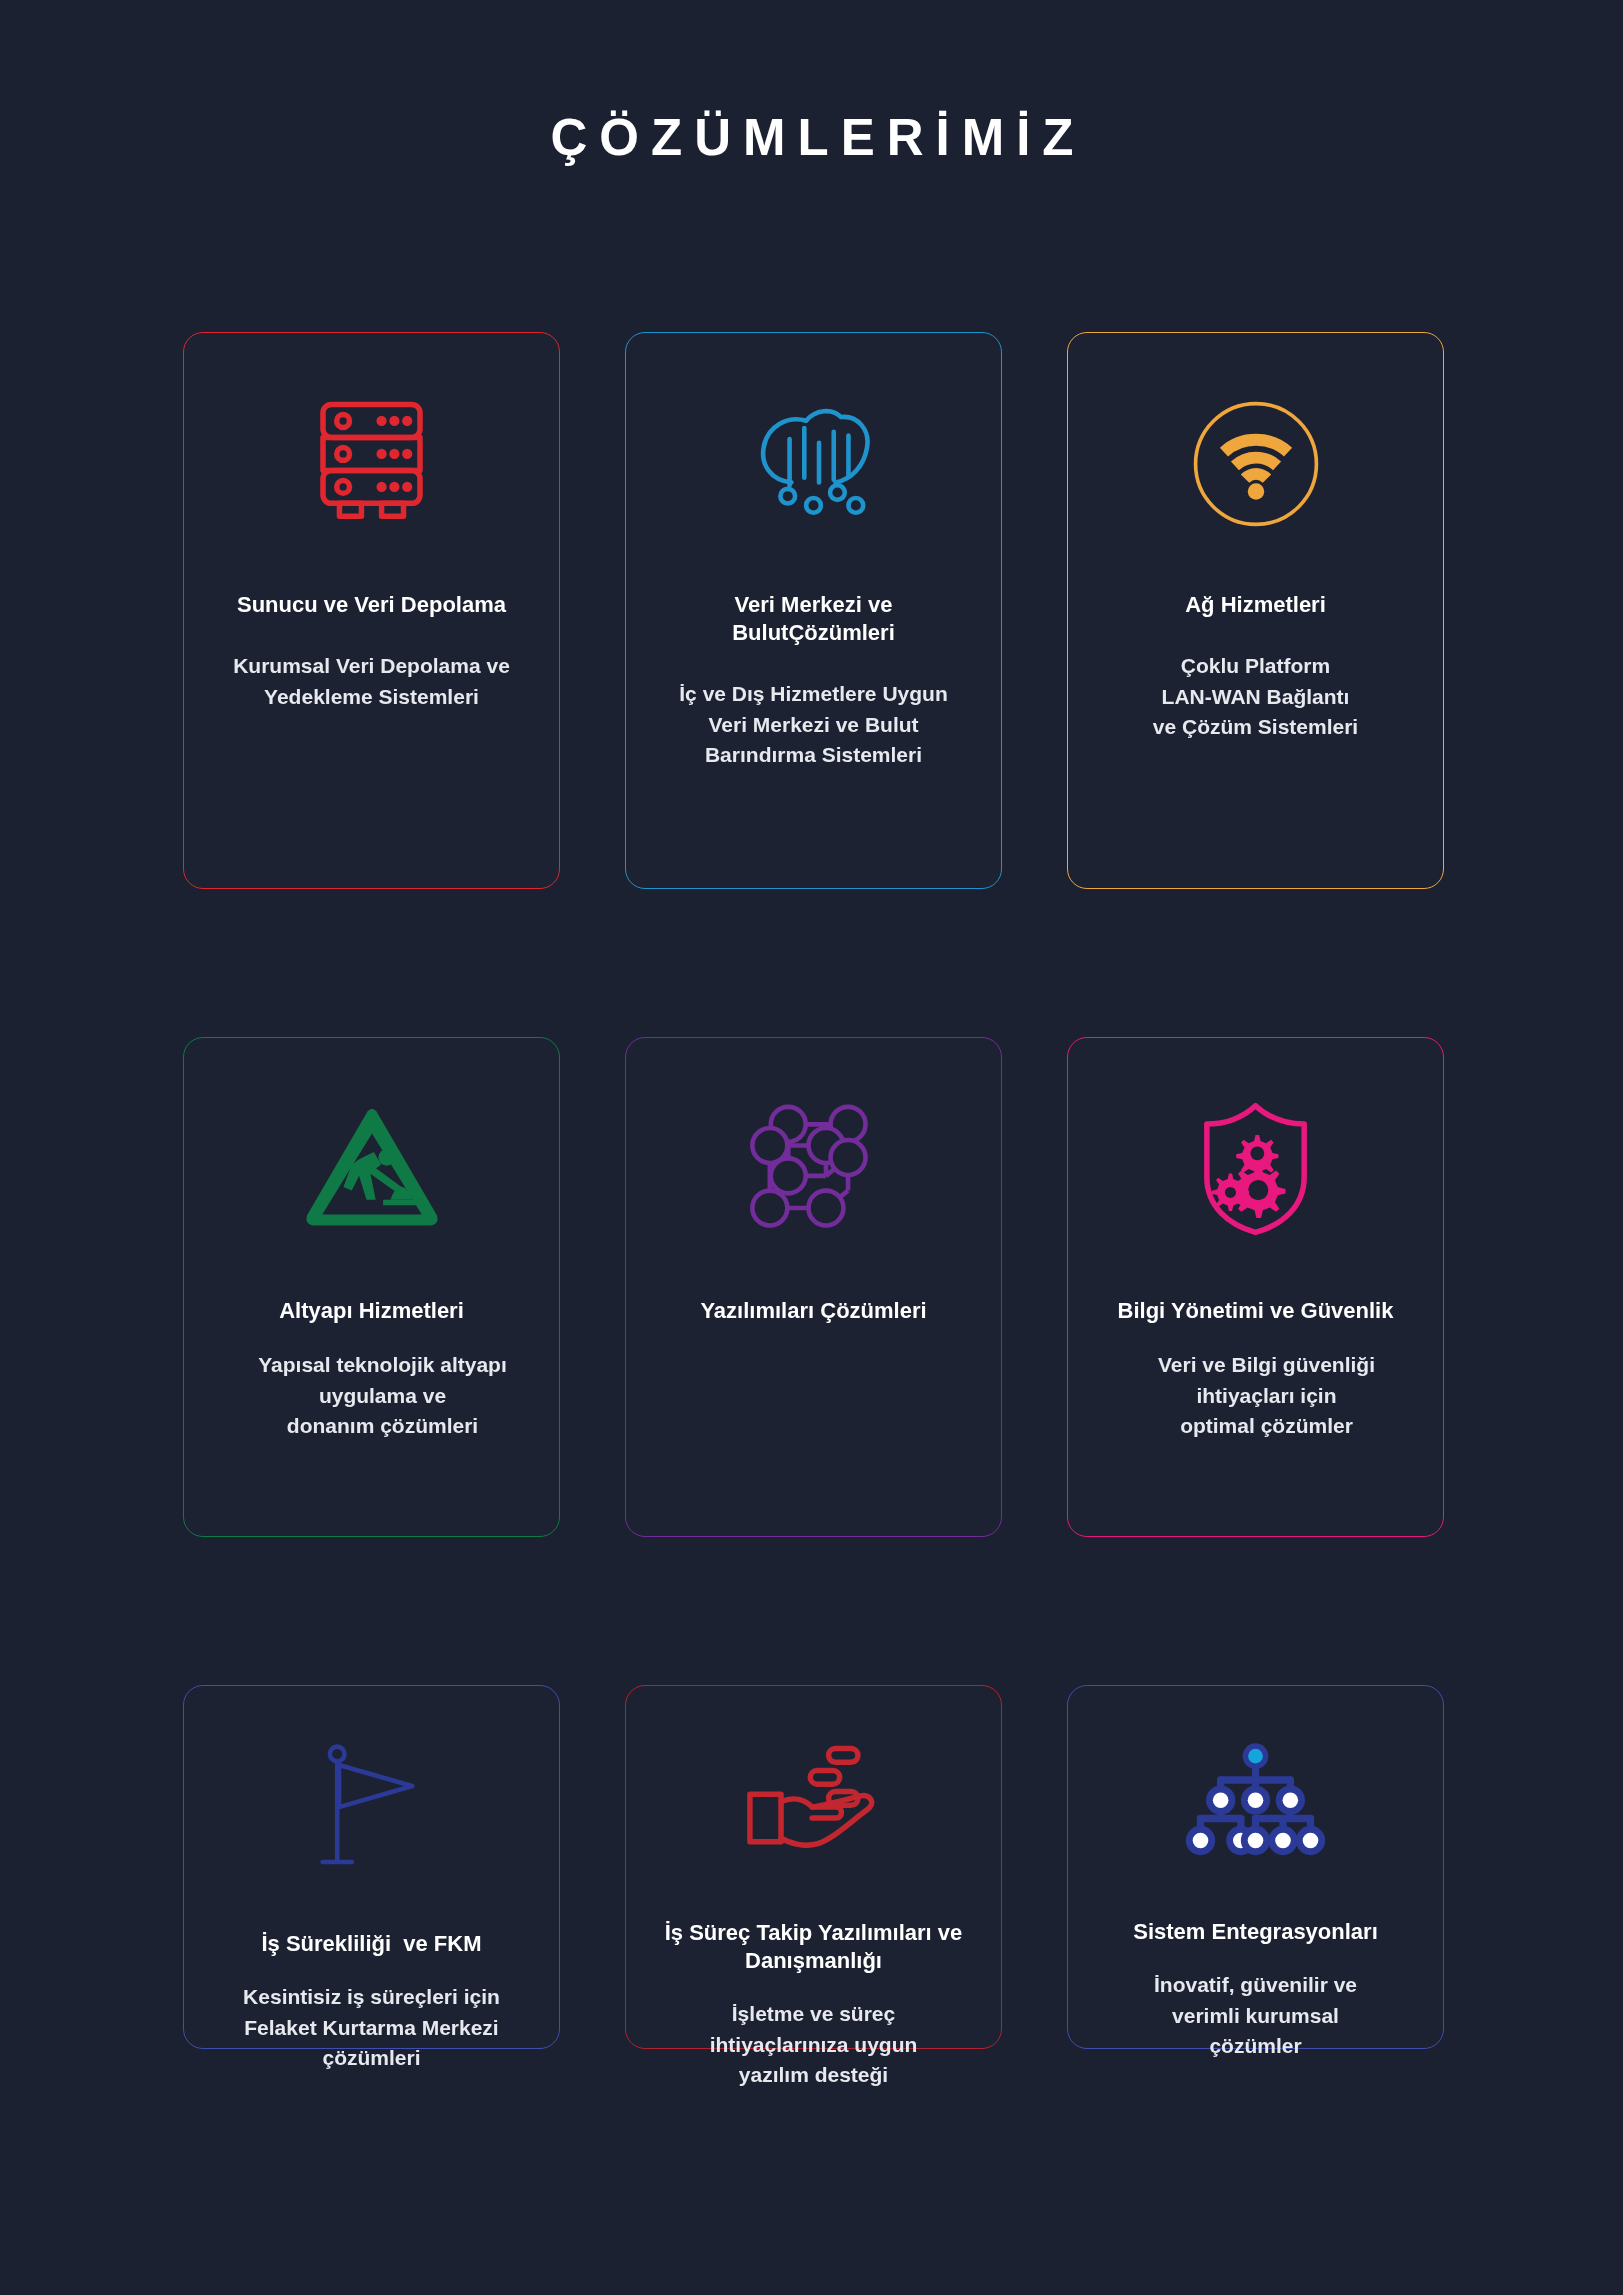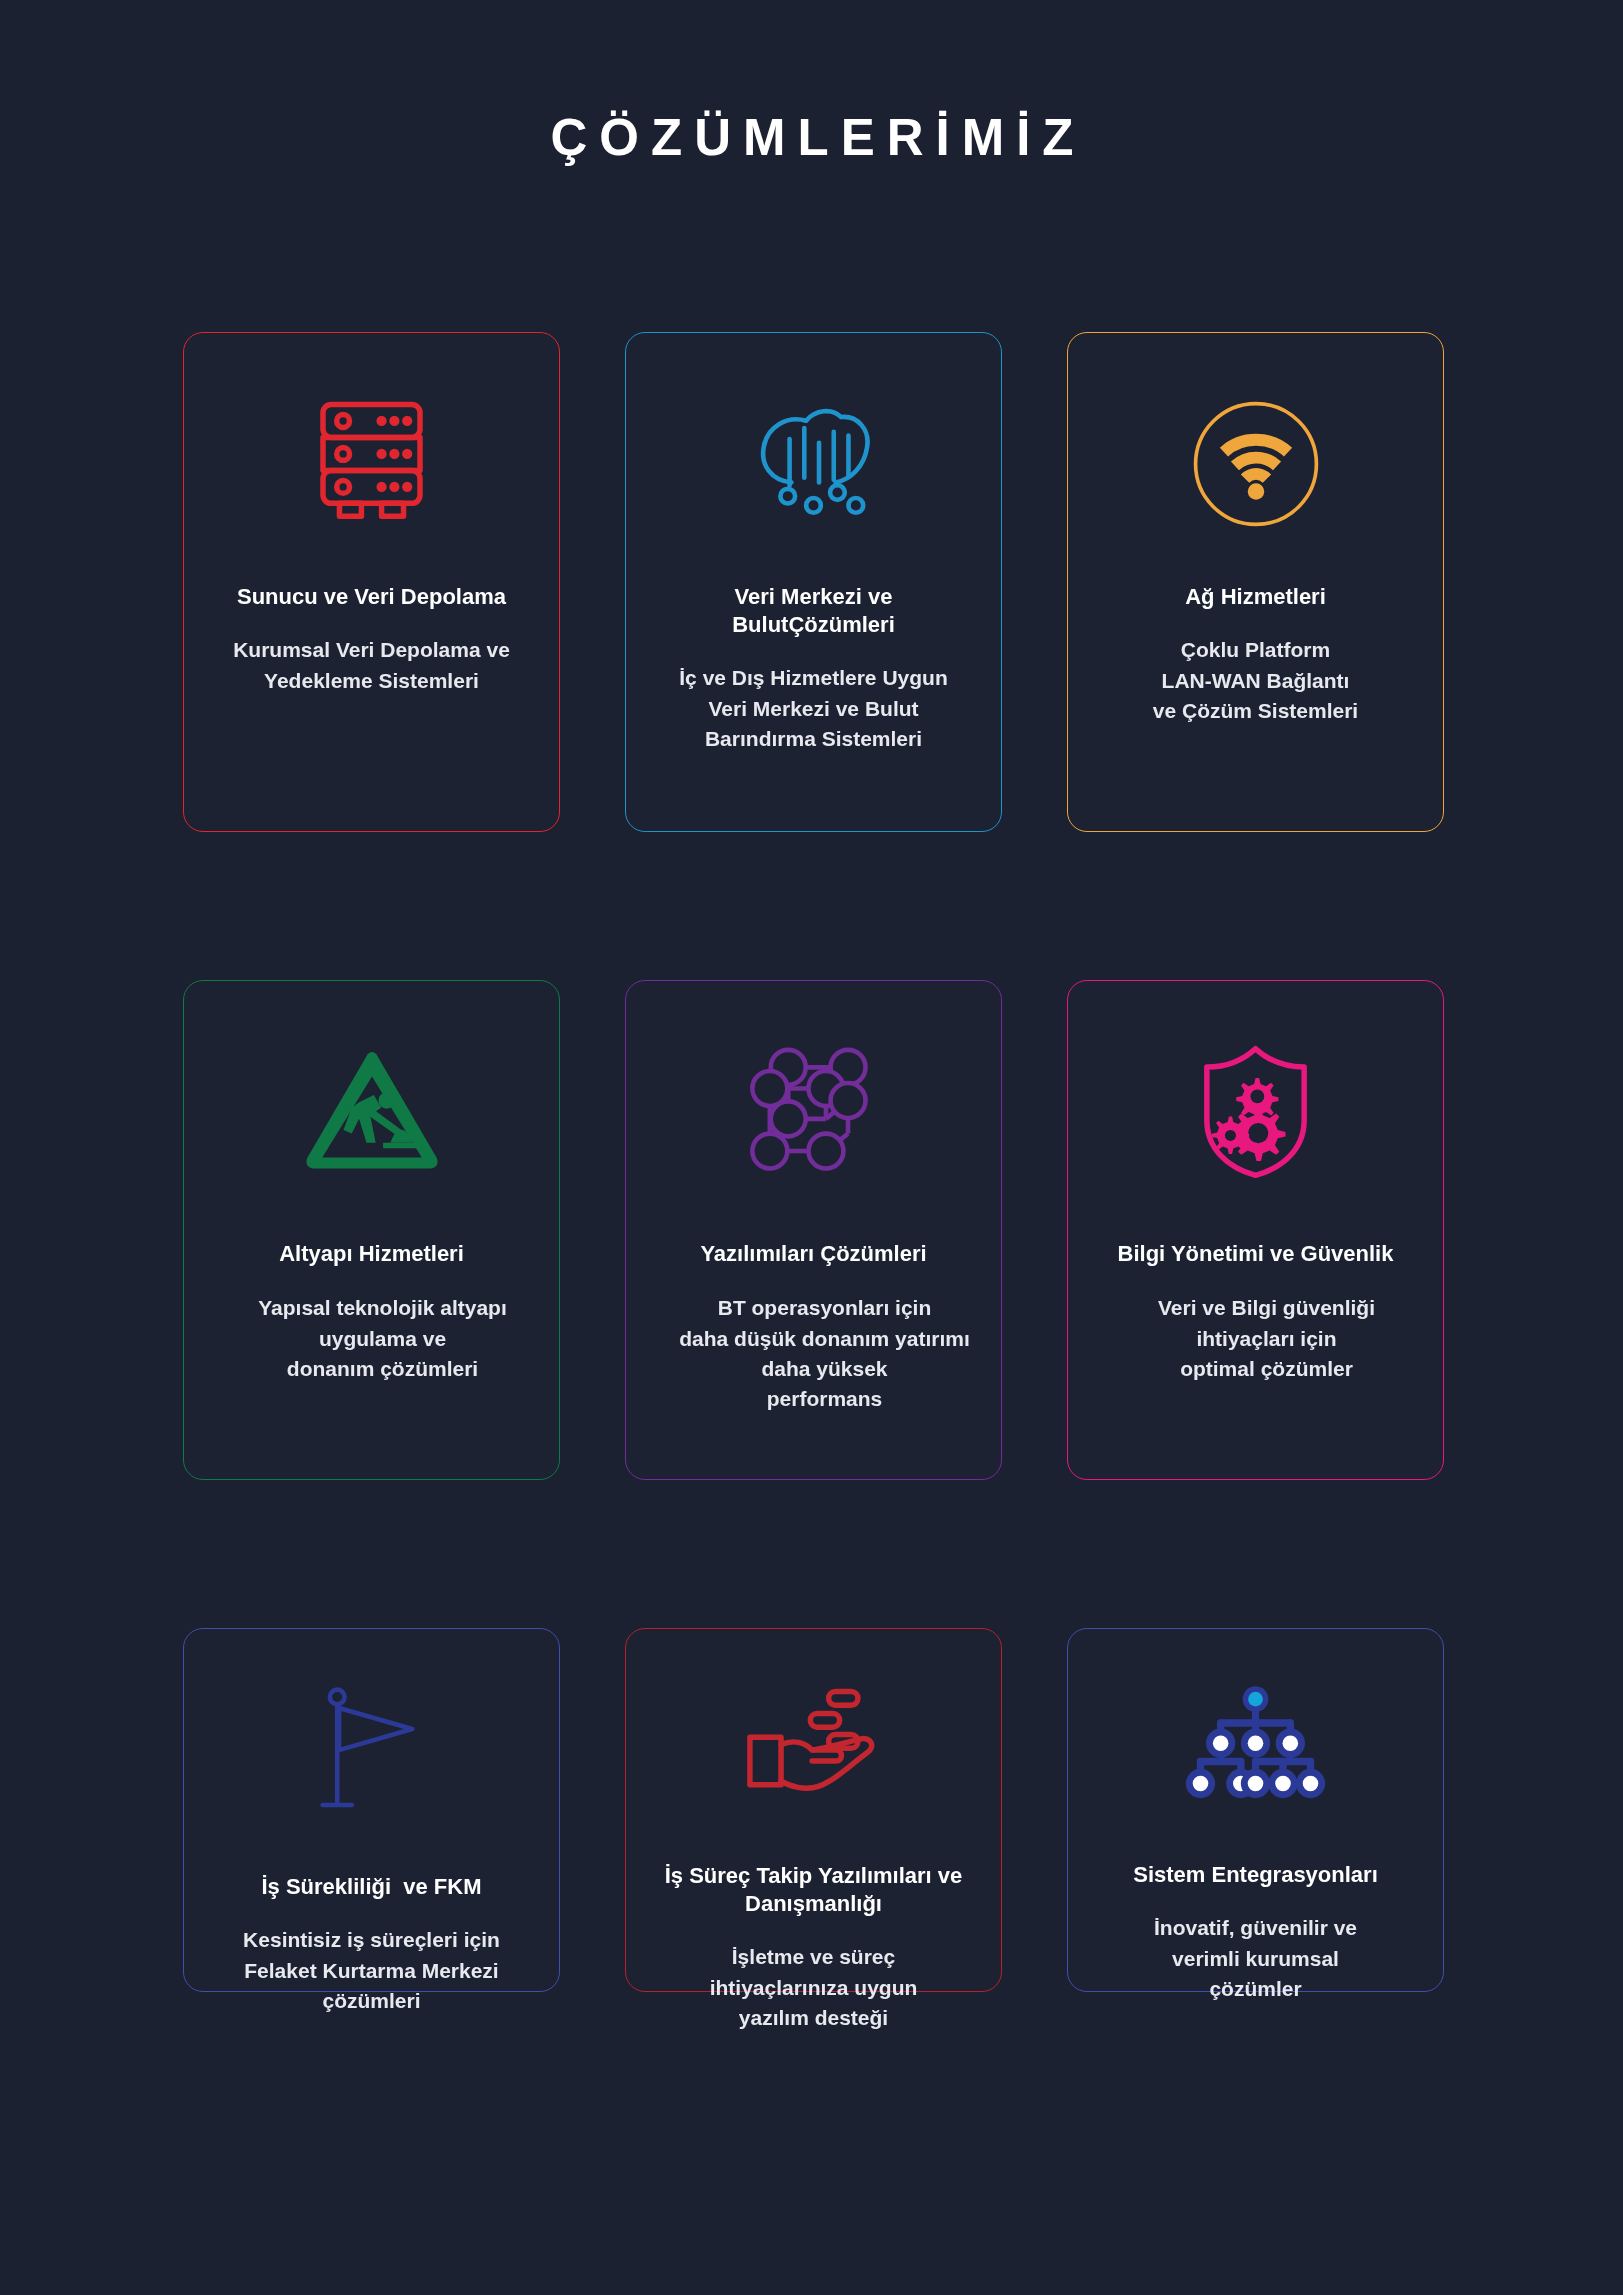--- a/index.html
+++ b/index.html
@@ -54,21 +54,21 @@
     position: relative;
     box-sizing: border-box;
     border: 1.8px solid #888;
     border-radius: 20px;
     background: #1c2231;
     display: flex;
     flex-direction: column;
     align-items: center;
     padding: 0 16.5px;
   }
-  .row1 .card { height: 500px; }
+  .row1 .card { height: 557px; gap: 8px; }
   .row2 .card { height: 500px; }
   .row3 .card { height: 364px; }
 
   .card-icon {
     height: 147px;
     margin-top: 57px;
     display: flex;
     align-items: center;
     justify-content: center;
   }
@@ -225,24 +225,20 @@
             <circle cx="112" cy="22" r="19" fill="#1c2231"></circle>
             <circle cx="27" cy="45" r="19" fill="#1c2231"></circle>
             <circle cx="88" cy="45" r="19" fill="#1c2231"></circle>
             <circle cx="47" cy="78" r="19" fill="#1c2231"></circle>
             <circle cx="112" cy="58" r="19" fill="#1c2231"></circle>
             <circle cx="27" cy="113" r="19" fill="#1c2231"></circle>
             <circle cx="88" cy="113" r="19" fill="#1c2231"></circle>
           </svg>
         </div>
         <div class="card-title">Yazılımıları Çözümleri</div>
-        <div class="card-desc">BT operasyonları için
-daha düşük donanım yatırımı
-daha yüksek
-performans</div>
       </div>
 
       
       <div class="card" style="border-color:#e8187e">
         <div class="card-icon">
           <svg width="123" height="138" viewBox="0 0 134 150" fill="none" stroke="#e8187e" stroke-width="6" stroke-linejoin="round">
             <path d="M14 26 C38 26 54 18 67 6 C80 18 96 26 120 26 L120 84 C120 116 96 136 67 144 C38 136 14 116 14 84 Z"></path>
             <g fill="#e8187e" stroke="none">
               <path d="M67 38 l4 0 1.5 6.5 6 2.5 5.5-3.8 2.8 2.8 -3.8 5.5 2.5 6 6.5 1.5 0 4 -6.5 1.5 -2.5 6 3.8 5.5 -2.8 2.8 -5.5-3.8 -6 2.5 -1.5 6.5 -4 0 -1.5-6.5 -6-2.5 -5.5 3.8 -2.8-2.8 3.8-5.5 -2.5-6 -6.5-1.5 0-4 6.5-1.5 2.5-6 -3.8-5.5 2.8-2.8 5.5 3.8 6-2.5 Z"></path>
               <circle cx="69" cy="58" r="7.5" fill="#1c2231"></circle>

